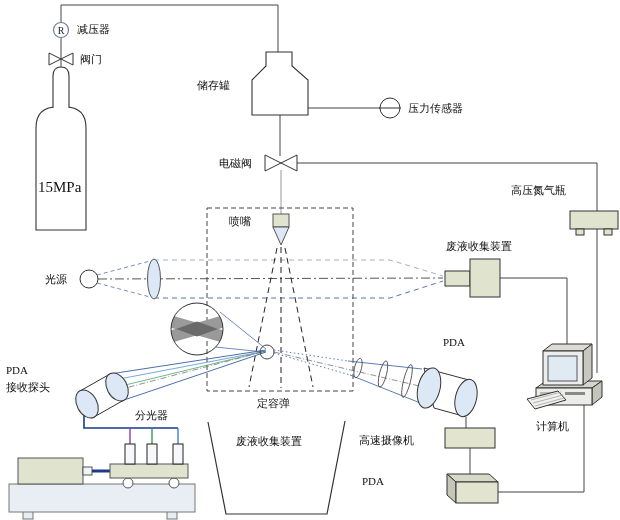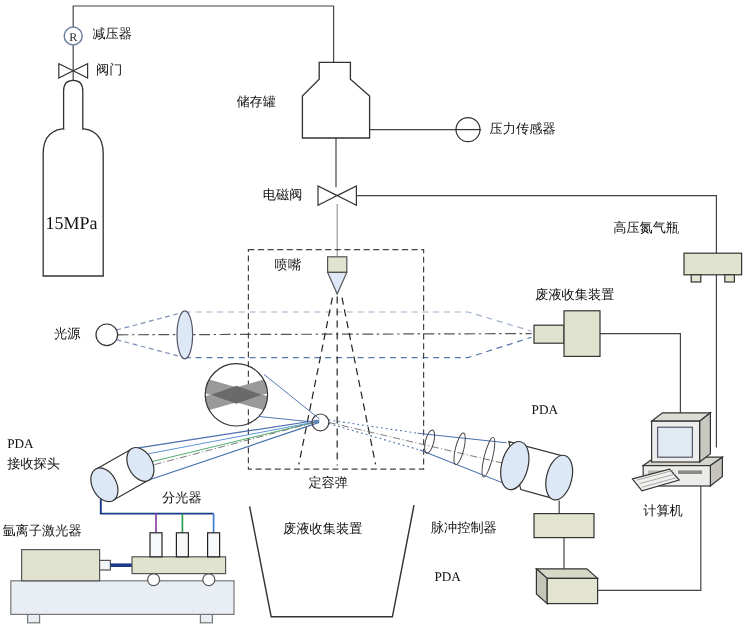--- a/index.html
+++ b/index.html
@@ -183,24 +183,23 @@
 <div class="lbl" style="left:229px;top:213px">喷嘴</div>
 <div class="lbl" style="left:446px;top:238px">废液收集装置</div>
 <div class="lbl" style="left:45px;top:271px">光源</div>
 
 <div class="lbl ctr" style="left:6px;top:362px;width:70px">
   <div>PDA</div>
   <div>接收探头</div>
 </div>
 
 <div class="lbl" style="left:135px;top:407px">分光器</div>
-<div class="lbl" style="left:2px;top:435px">氩离子激光器</div>
 <div class="lbl" style="left:257px;top:395px">定容弹</div>
 <div class="lbl" style="left:236px;top:433px">废液收集装置</div>
-<div class="lbl" style="left:359px;top:432px">脉冲控制器</div>
+<div class="lbl" style="left:359px;top:432px">高速摄像机</div>
 
 <div class="lbl ctr" style="left:443px;top:334px;width:76px">
   <div>PDA</div>
 </div>
 
 <div class="lbl" style="left:536px;top:418px">计算机</div>
 
 <div class="lbl ctr" style="left:362px;top:473px;width:82px">
   <div>PDA</div>
 </div>

